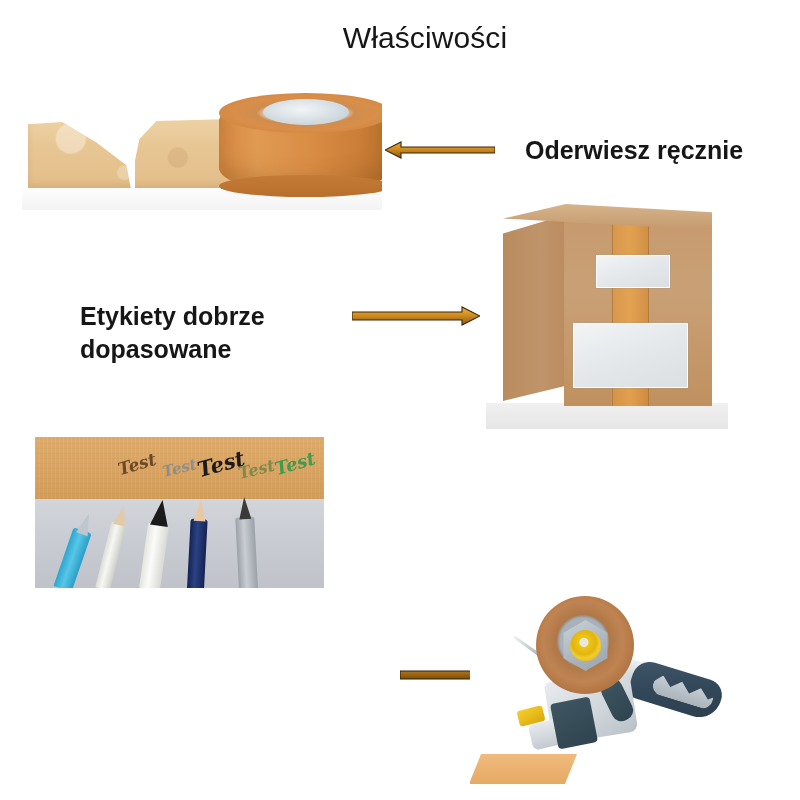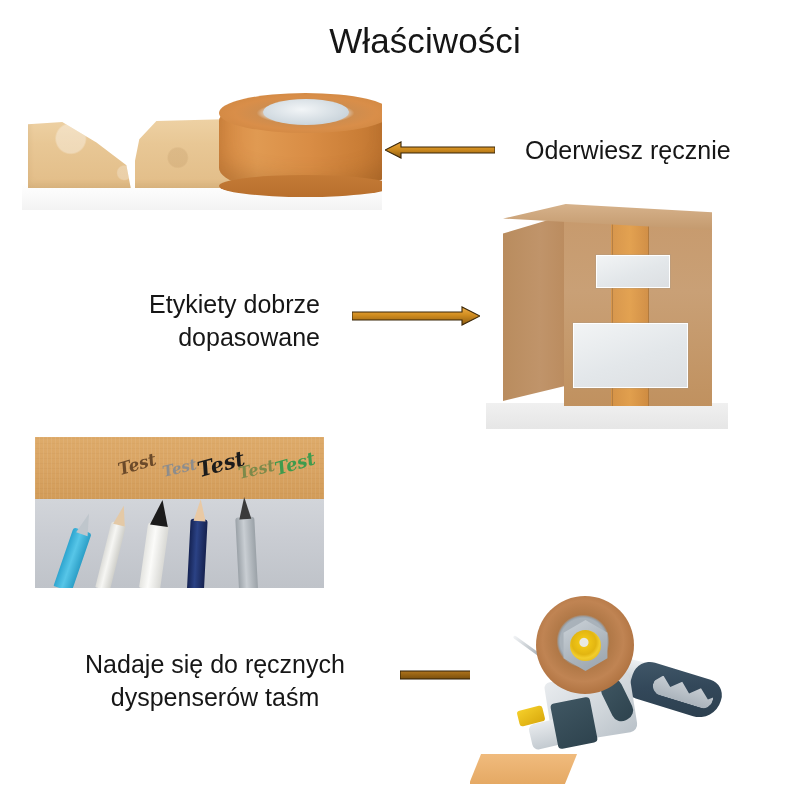--- a/index.html
+++ b/index.html
@@ -24,27 +24,27 @@
     position: absolute;
     color: #161616;
     font-weight: 400;
     line-height: 1.30;
     white-space: pre-line;
   }
   #page-title {
     left: 18px; right: 0;
     top: 18px;
     text-align: center;
-    font-size: 35px;
+    font-size: 30px;
     letter-spacing: .1px;
     margin-left: 32px;
   }
   .caption { font-size: 25px; }
-  #cap-1 { left: 525px; top: 134px; text-align: left; }
-  #cap-2 { left: 80px;  top: 288px; width: 240px; text-align: right; }
+  #cap-1 { left: 525px; top: 134px; text-align: left; font-weight: bold; }
+  #cap-2 { left: 80px;  top: 300px; width: 240px; text-align: left; font-weight: bold; }
   #cap-3 { left: 365px; top: 462px; width: 325px; text-align: center; }
   #cap-4 { left: 60px;  top: 648px; width: 310px; text-align: center; }
 
   
   .arrow { position: absolute; }
   .arrow svg { display: block; width: 100%; height: 100%; }
   #arrow-1 { left: 385px; top: 138px; width: 110px; height: 24px; }
   #arrow-2 { left: 352px; top: 303px; width: 128px; height: 26px; }
   #arrow-3 { left: 400px; top: 664px; width: 102px; height: 22px; }
 
@@ -324,22 +324,20 @@
       <div class="pen-tip" style="border-bottom:22px solid #e9c9a4;"></div>
     </div>
 
     <div class="pen" style="left:204px; top:60px; width:19px; height:92px; transform:rotate(-3deg);">
       <div class="pen-body" style="height:72px; background:linear-gradient(90deg,#9aa1a7,#c9ced3 42%,#9aa1a7);"></div>
       <div class="pen-tip" style="border-bottom:22px solid #3a3a3a;"></div>
     </div>
   </div>
 
 
-  <div class="txt caption" id="cap-4">Nadaje się do ręcznych
-dyspenserów taśm</div>
 
   <div class="arrow" id="arrow-3">
     <svg viewBox="0 0 102 22" preserveAspectRatio="none">
       <defs>
         <linearGradient id="agC" x1="0" y1="0" x2="0" y2="1">
           <stop offset="0%" stop-color="#c98a30"></stop>
           <stop offset="45%" stop-color="#9a6514"></stop>
           <stop offset="100%" stop-color="#5e3c07"></stop>
         </linearGradient>
       </defs>

